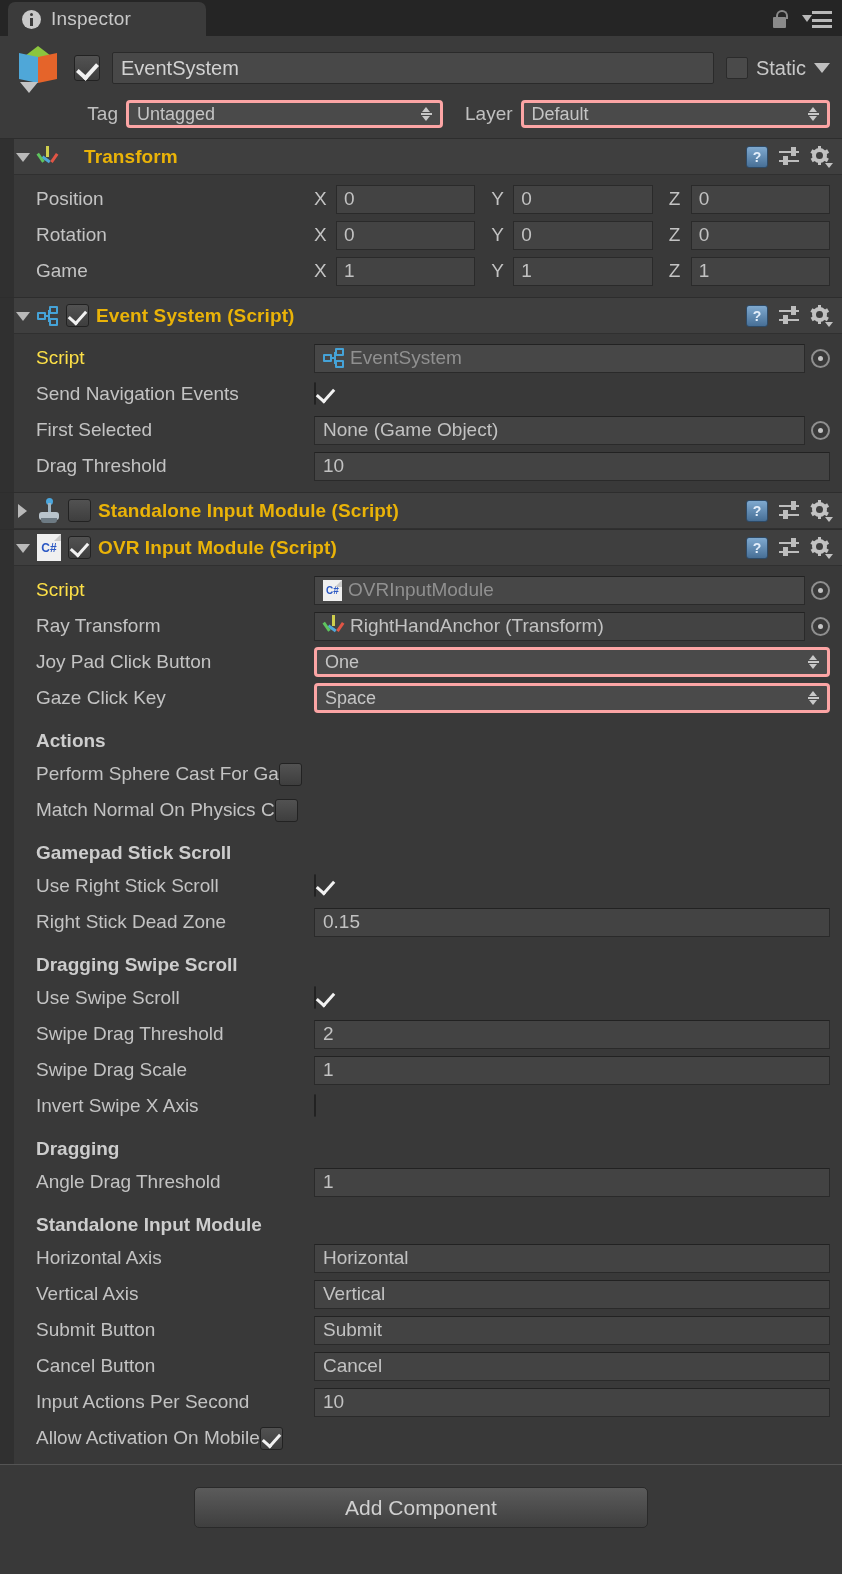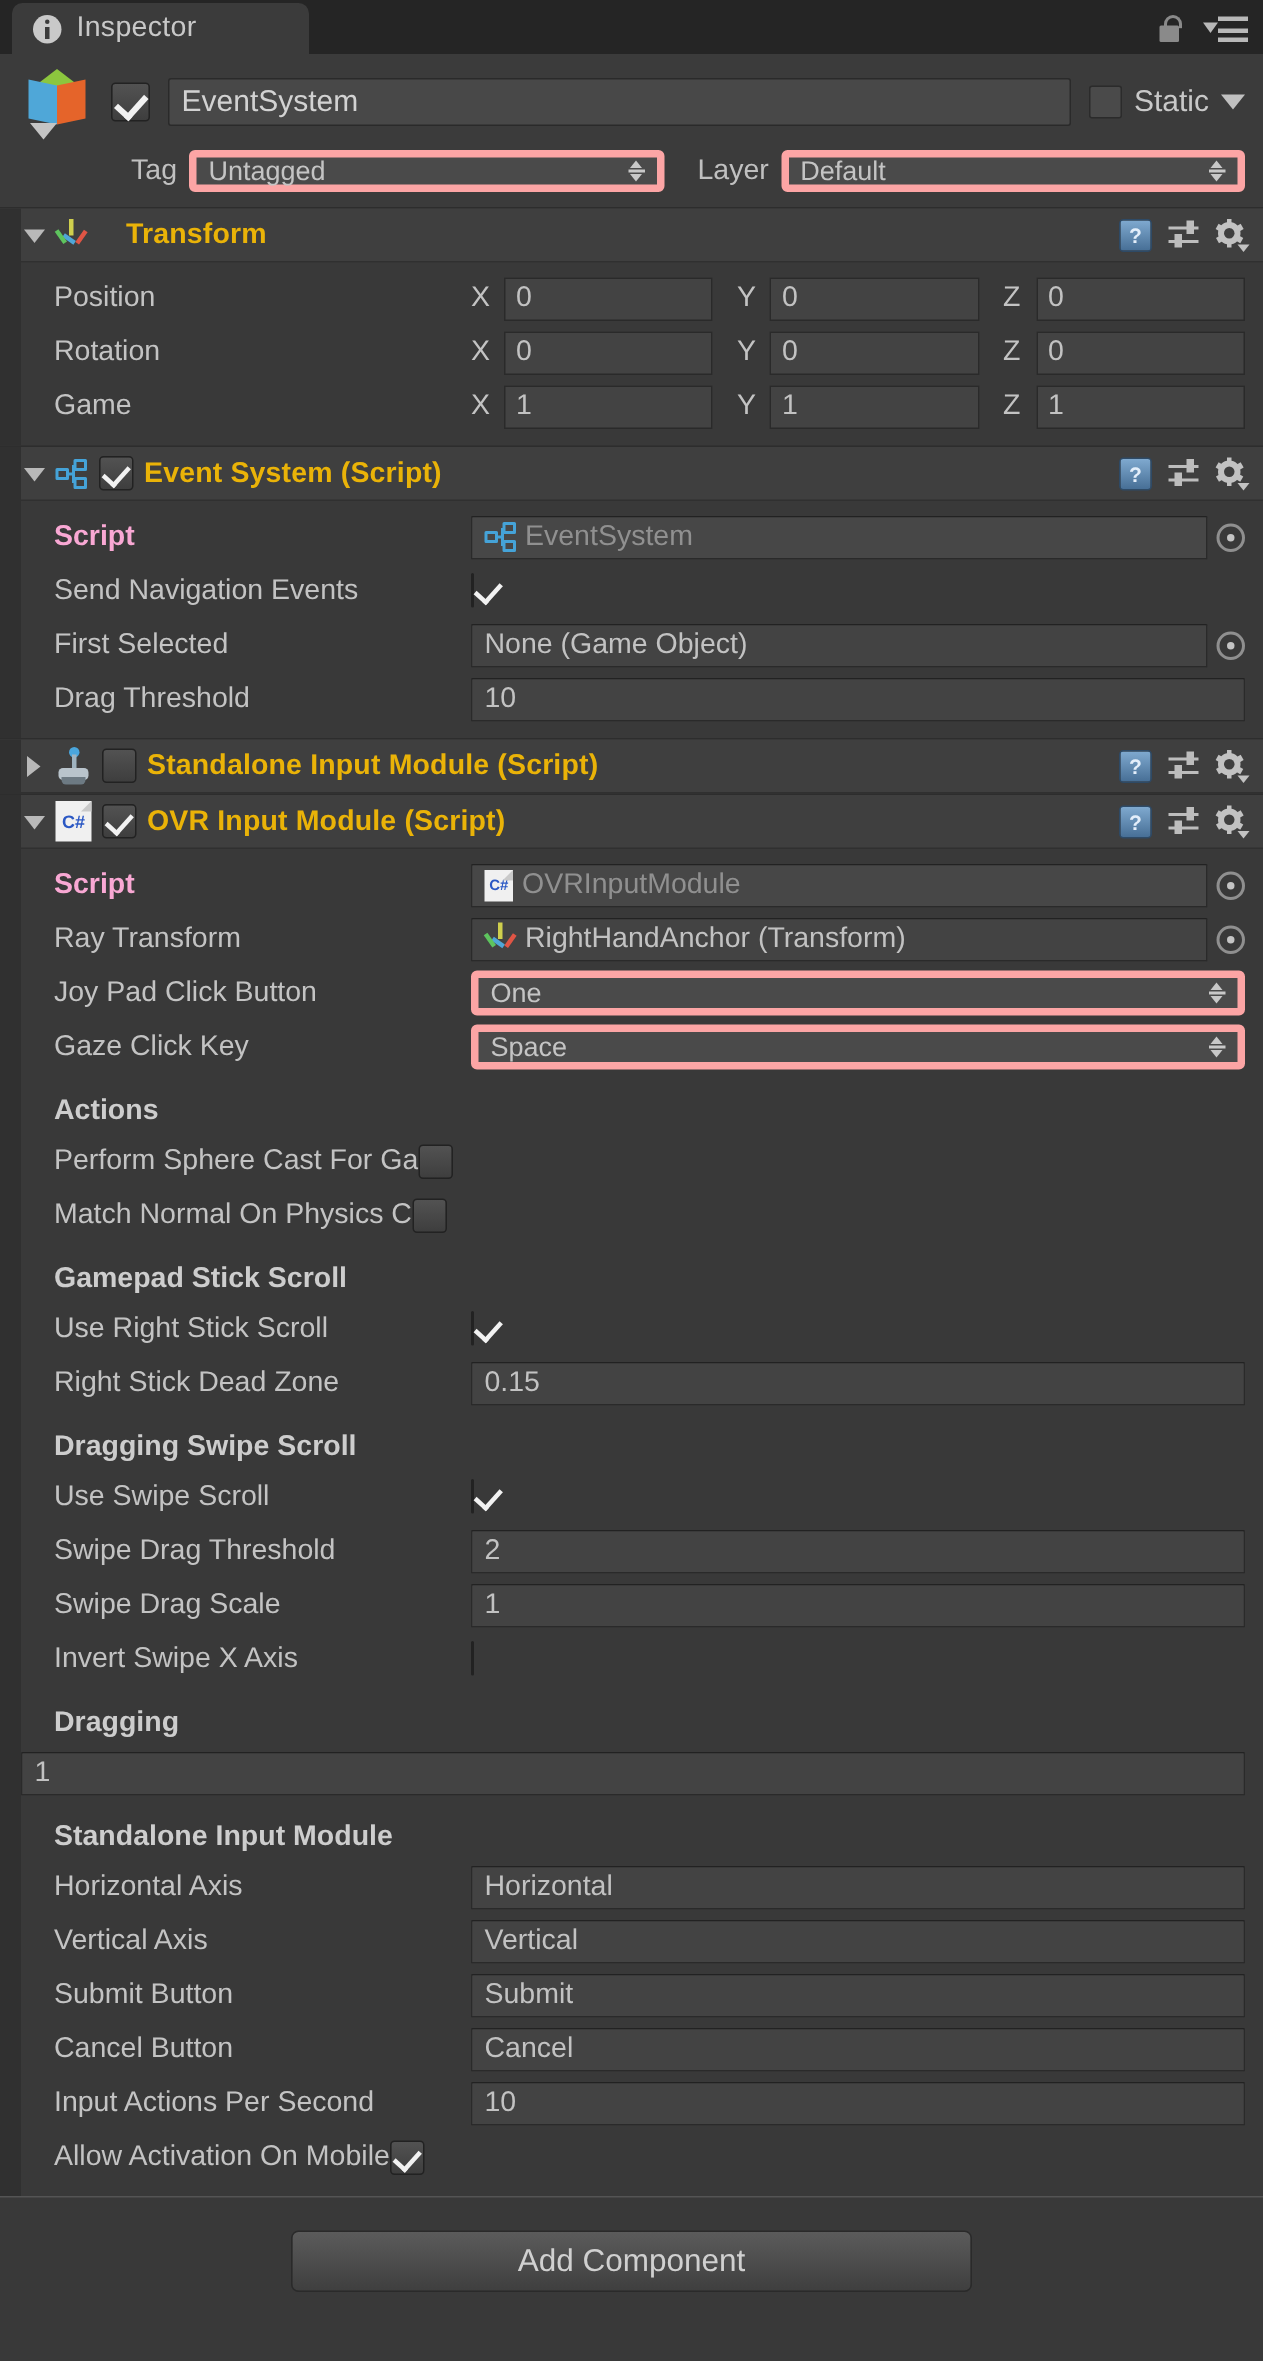--- a/index.html
+++ b/index.html
@@ -133,21 +133,21 @@
   .static-chk { width:22px;height:22px;background:#4a4a4a;border:1px solid #2b2b2b;border-radius:2px; }
   .static-label { font-size:20px; color:#c8c8c8; }
   .caret-dn {
     border-left:8px solid transparent; border-right:8px solid transparent;
     border-top:10px solid #c0c0c0;
   }
   .go-row2 { display:flex; align-items:center; padding: 8px 12px 0 0; gap:8px; }
   .go-row2 .lbl { font-size:19px; color:#c0c0c0; }
   .popup {
     height:28px; background:#4a4a4a;
-    border:5px solid #fca5a5; border-radius:4px;
+    border:3px solid #fca5a5; border-radius:4px;
     display:flex; align-items:center; padding-left:8px;
     color:#c4c4c4; font-size:18px; position:relative;
   }
   .popup .arrows {
     position:absolute; right:8px; top:50%; transform:translateY(-50%);
     width:11px; height:16px;
   }
   .popup .arrows::before {
     content:""; position:absolute; left:1px; top:1px;
     border-left:4.5px solid transparent; border-right:4.5px solid transparent;
@@ -235,21 +235,21 @@
 
   
   .prop-rows { padding: 6px 0 8px 0; }
   .row {
     display:flex; align-items:center; height:36px; padding-right:12px;
   }
   .row .label {
     width: 300px; padding-left:22px; font-size:19px; color:#c3c3c3;
     white-space:nowrap; overflow:hidden;
   }
-  .row .label.dim { color:#f9a8d4;font-weight:bold; }
+  .row .label.dim { color:#fde047; }
   .field {
     flex:1; height:29px; background:#434343;
     border:1px solid #2a2a2a; border-top-color:#222;
     display:flex; align-items:center; padding-left:8px;
     color:#c2c2c2; font-size:19px; border-radius:1px;
   }
   .field.dim { color:#909090; background:#474747; }
   .objfield { display:flex; align-items:center; gap:6px; flex:1; }
   .objfield .field { flex:1; }
   .sel-dot {
@@ -648,20 +648,21 @@
           <span class="field">1</span>
         </div>
         <div class="row">
           <span class="label">Invert Swipe X Axis</span>
           <span style="flex:1;"><span class="chk small"></span></span>
         </div>
 
         <div class="subhead">Dragging</div>
 
         <div class="row">
+          <span class="label">Angle Drag Threshold</span>
           <span class="field">1</span>
         </div>
 
         <div class="subhead">Standalone Input Module</div>
 
         <div class="row">
           <span class="label">Horizontal Axis</span>
           <span class="field">Horizontal</span>
         </div>
         <div class="row">

